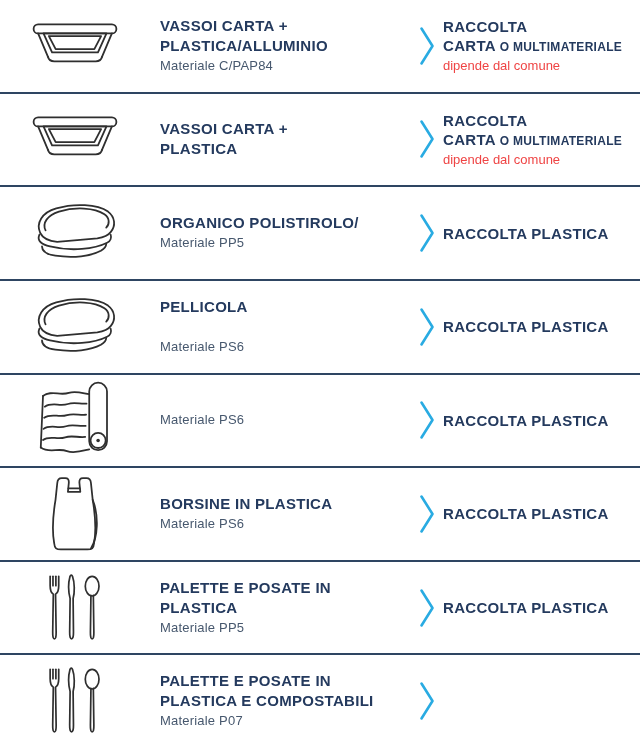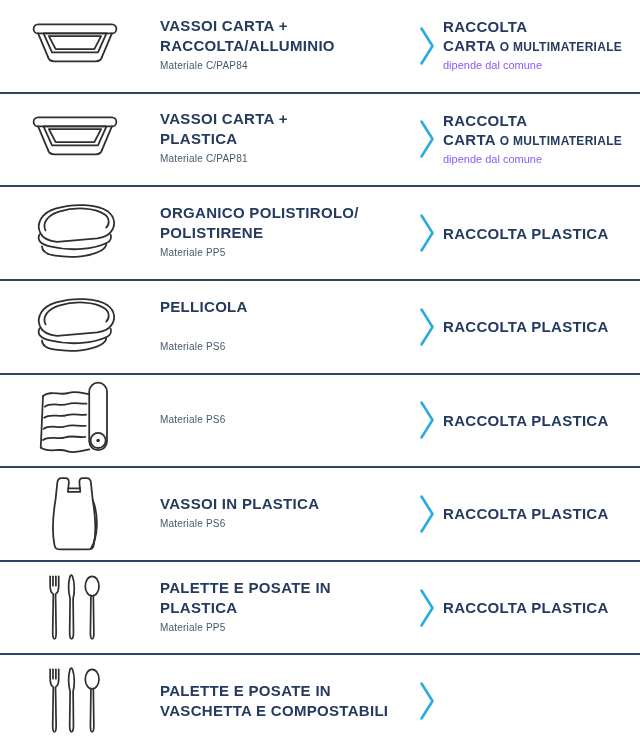--- a/index.html
+++ b/index.html
@@ -3,26 +3,26 @@
 <meta charset="utf-8">
 <style>
   html,body{margin:0;padding:0;background:#ffffff;}
   body{width:640px;height:747px;overflow:hidden;font-family:"Liberation Sans",sans-serif;}
   .table{display:flex;flex-direction:column;width:640px;height:747px;}
   .row{flex:1;display:flex;align-items:center;border-bottom:2px solid #2e4562;}
   .row:last-child{border-bottom:none;}
   .cell-icon{width:150px;flex:none;display:flex;align-items:center;justify-content:center;}
   .cell-text{width:264px;flex:none;padding-left:10px;box-sizing:border-box;}
   .title{font-size:15px;font-weight:700;color:#243a5e;line-height:20px;letter-spacing:.3px;}
-  .materiale{font-size:10px;color:#47586e;line-height:20px;letter-spacing:.2px;}
+  .materiale{font-size:13px;color:#47586e;line-height:20px;letter-spacing:.2px;}
   .cell-chevron{width:26px;flex:none;display:flex;align-items:center;justify-content:center;}
   .cell-result{flex:1;padding-left:3px;display:flex;flex-direction:column;justify-content:center;}
   .r-line1,.r-line2{font-size:15px;font-weight:700;color:#243a5e;line-height:19px;letter-spacing:.3px;}
   .r-line2 .small{font-size:12px;letter-spacing:.3px;}
-  .r-note{font-size:11px;color:#8b5cf6;line-height:17px;}
+  .r-note{font-size:13px;color:#ef4444;line-height:17px;}
   .icon-svg{display:block;}
   .chev{display:block;}
   .defs{position:absolute;width:0;height:0;overflow:hidden;}
 </style>
 </head>
 <body>
 
 <svg class="defs" aria-hidden="true">
   <defs>
     <symbol id="sym-tray" viewBox="0 0 100 62">
@@ -84,21 +84,21 @@
 
   <div class="row">
     <div class="cell-icon">
       <svg class="icon-svg" width="90" height="56" viewBox="0 0 100 62">
           <use href="#sym-tray"></use>
         </svg>
     </div>
     <div class="cell-text">
       <div class="title">
         <div>VASSOI CARTA +</div>
-          <div>RACCOLTA/ALLUMINIO</div>
+          <div>PLASTICA/ALLUMINIO</div>
       </div>
       <div class="materiale">Materiale C/PAP84</div>
     </div>
     <div class="cell-chevron">
       <svg class="chev" width="16" height="40" viewBox="0 0 16 40">
           <use href="#sym-chevron"></use>
         </svg>
     </div>
     <div class="cell-result">
       <div class="r-line1">RACCOLTA</div>
@@ -111,21 +111,20 @@
     <div class="cell-icon">
       <svg class="icon-svg" width="90" height="56" viewBox="0 0 100 62">
           <use href="#sym-tray"></use>
         </svg>
     </div>
     <div class="cell-text">
       <div class="title">
         <div>VASSOI CARTA +</div>
           <div>PLASTICA</div>
       </div>
-      <div class="materiale">Materiale C/PAP81</div>
     </div>
     <div class="cell-chevron">
       <svg class="chev" width="16" height="40" viewBox="0 0 16 40">
           <use href="#sym-chevron"></use>
         </svg>
     </div>
     <div class="cell-result">
       <div class="r-line1">RACCOLTA</div>
       <div class="r-line2"><span>CARTA</span> <span class="small">O MULTIMATERIALE</span></div>
       <div class="r-note">dipende dal comune</div>
@@ -134,21 +133,20 @@
 
   <div class="row">
     <div class="cell-icon">
       <svg class="icon-svg" width="94" height="66" viewBox="0 0 100 74">
           <use href="#sym-clamshell"></use>
         </svg>
     </div>
     <div class="cell-text">
       <div class="title">
         <div>ORGANICO POLISTIROLO/</div>
-          <div>POLISTIRENE</div>
       </div>
       <div class="materiale">Materiale PP5</div>
     </div>
     <div class="cell-chevron">
       <svg class="chev" width="16" height="40" viewBox="0 0 16 40">
           <use href="#sym-chevron"></use>
         </svg>
     </div>
     <div class="cell-result">
       <div class="r-line1">RACCOLTA PLASTICA</div>
@@ -204,21 +202,21 @@
   </div>
 
   <div class="row">
     <div class="cell-icon">
       <svg class="icon-svg" width="62" height="82" viewBox="0 0 70 92">
           <use href="#sym-bag"></use>
         </svg>
     </div>
     <div class="cell-text">
       <div class="title">
-        <div>VASSOI IN PLASTICA</div>
+        <div>BORSINE IN PLASTICA</div>
           <div></div>
       </div>
       <div class="materiale">Materiale PS6</div>
     </div>
     <div class="cell-chevron">
       <svg class="chev" width="16" height="40" viewBox="0 0 16 40">
           <use href="#sym-chevron"></use>
         </svg>
     </div>
     <div class="cell-result">
@@ -255,22 +253,23 @@
 
   <div class="row">
     <div class="cell-icon">
       <svg class="icon-svg" width="60" height="74" viewBox="0 0 70 82">
           <use href="#sym-cutlery"></use>
         </svg>
     </div>
     <div class="cell-text">
       <div class="title">
         <div>PALETTE E POSATE IN</div>
-          <div>VASCHETTA E COMPOSTABILI</div>
-      </div>
+          <div>PLASTICA E COMPOSTABILI</div>
+      </div>
+      <div class="materiale">Materiale P07</div>
     </div>
     <div class="cell-chevron">
       <svg class="chev" width="16" height="40" viewBox="0 0 16 40">
           <use href="#sym-chevron"></use>
         </svg>
     </div>
   </div>
 
 </div>
 

